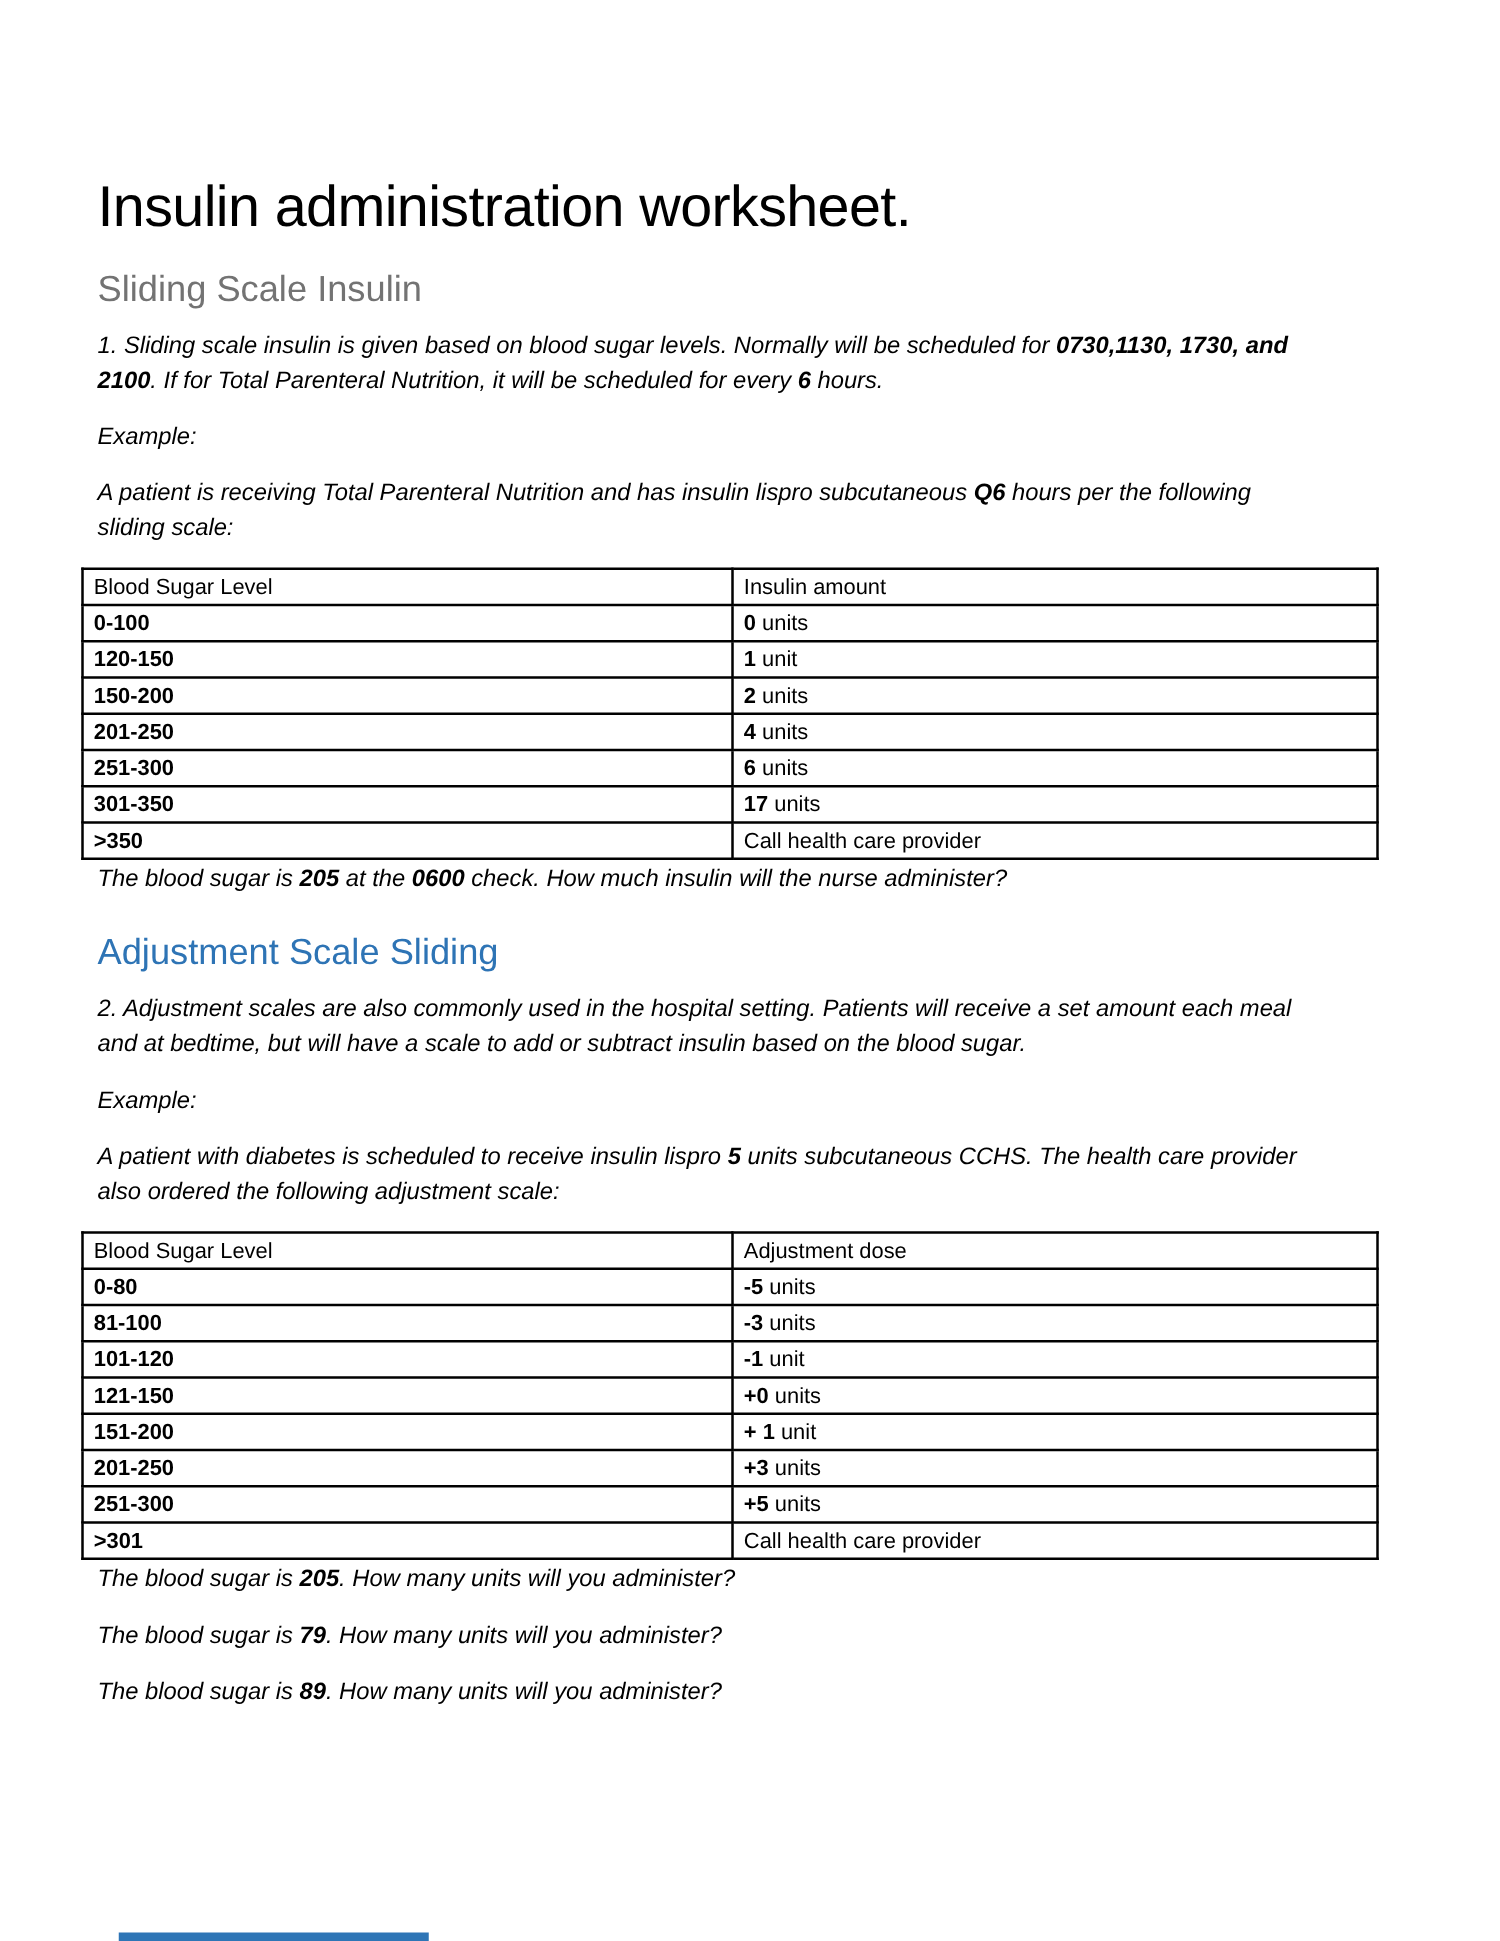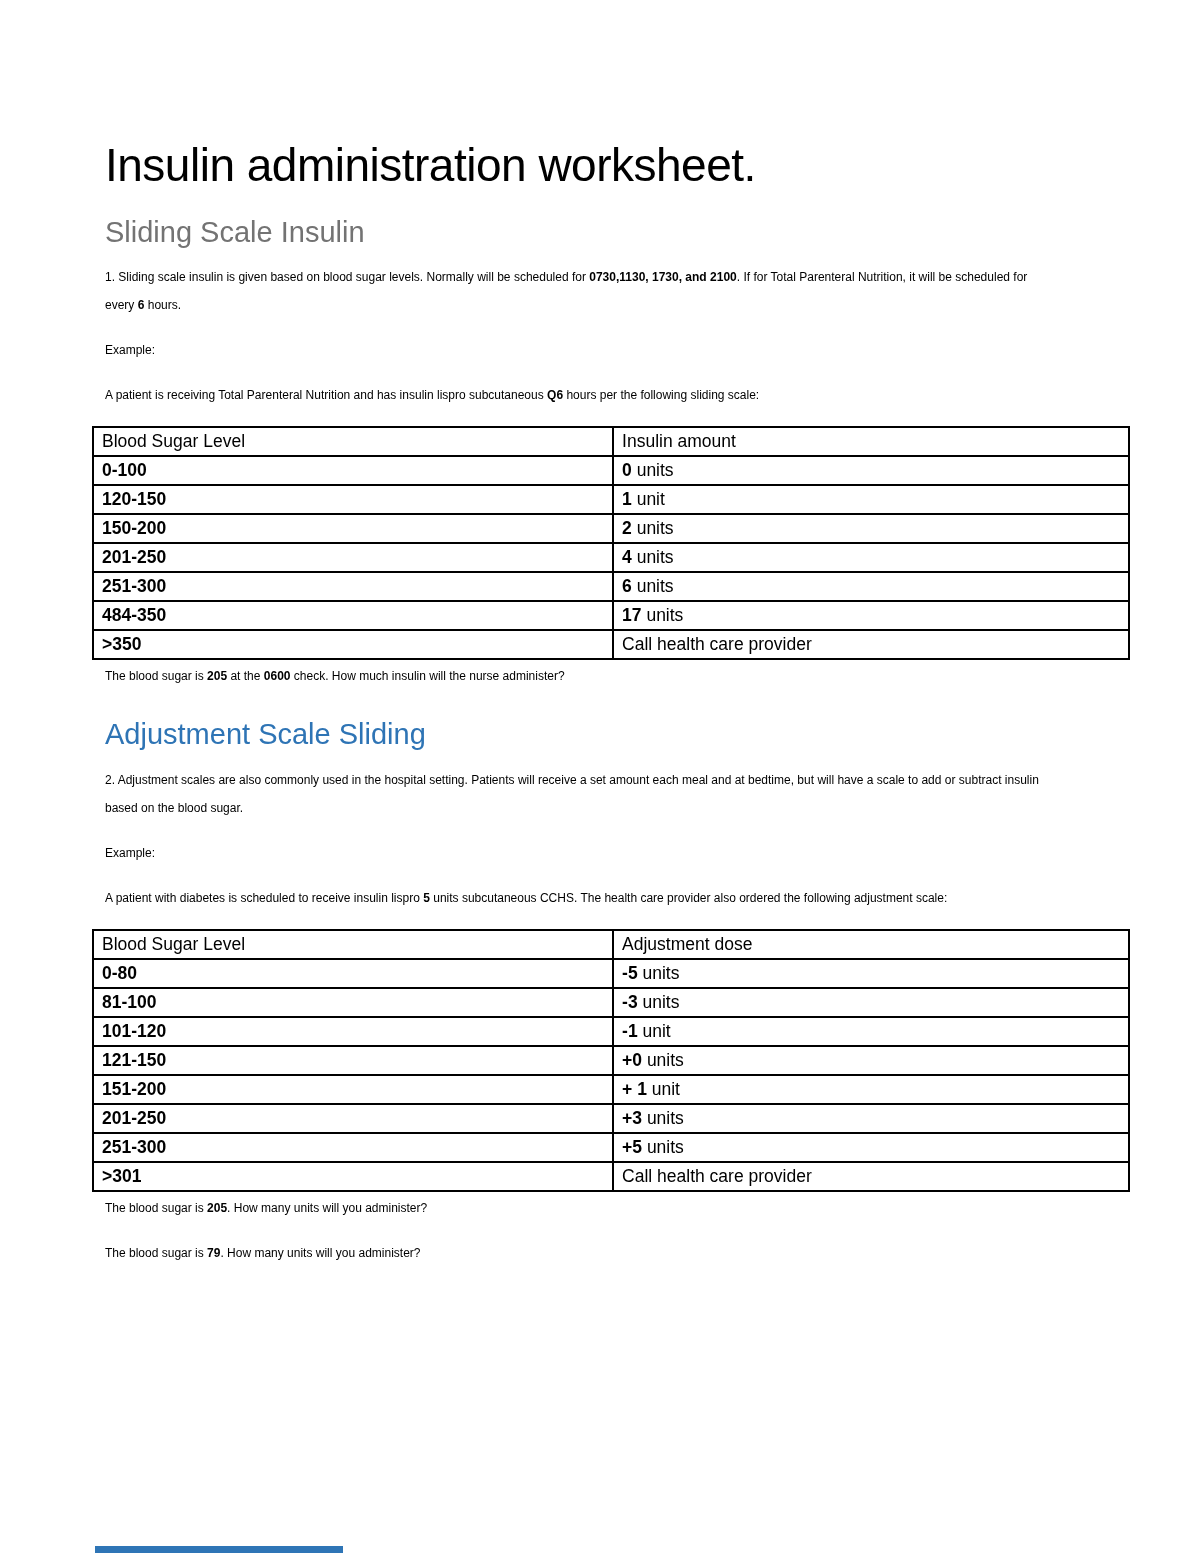--- a/index.html
+++ b/index.html
@@ -6,42 +6,43 @@
   body {
     width: 1200px;
     height: 1553px;
     background: #ffffff;
     position: relative;
     overflow: hidden;
     font-family: "Liberation Sans", sans-serif;
     color: #000000;
   }
   .content {
-    padding: 136px 150px 0 105px;
+    padding: 136px 150px 0 78px;
   }
   .doc-title {
     font-size: 46px;
     font-weight: 400;
     line-height: 1.3;
     margin: 0 0 2px 0;
     color: #000000;
     letter-spacing: -0.5px;
   }
   .section-heading {
     font-size: 29px;
     font-weight: 400;
     color: #2E74B5;
     margin: 18px 0 12px 0;
     line-height: 1.3;
   }
   .section-heading.second { margin-top: 26px; }
   p.body-text {
-    font-size: 12px;
+    font-size: 19px;
     line-height: 28px;
     margin: 0 0 17px 0;
+    font-style: italic;
   }
   p.question { margin-top: 2px; }
   .b { font-weight: 700; }
   table.scale-table {
     border-collapse: collapse;
     width: 1038px;
     margin: 4px 0 2px -13px;
     table-layout: fixed;
   }
   table.scale-table th, table.scale-table td {
@@ -105,21 +106,21 @@
         </tr>
         <tr>
           <td><span class="b">201-250</span></td>
           <td><span class="b">4</span><span> units</span></td>
         </tr>
         <tr>
           <td><span class="b">251-300</span></td>
           <td><span class="b">6</span><span> units</span></td>
         </tr>
         <tr>
-          <td><span class="b">484-350</span></td>
+          <td><span class="b">301-350</span></td>
           <td><span class="b">17</span><span> units</span></td>
         </tr>
         <tr>
           <td><span class="b">&gt;350</span></td>
           <td><span>Call health care provider</span></td>
         </tr>
       </tbody>
   </table>
 
   <p class="body-text question"><span>The blood sugar is </span><span class="b">205</span><span> at the </span><span class="b">0600</span><span> check. How much insulin will the nurse administer?</span></p>
@@ -172,16 +173,17 @@
         </tr>
         <tr>
           <td><span class="b">&gt;301</span></td>
           <td><span>Call health care provider</span></td>
         </tr>
       </tbody>
   </table>
 
   <p class="body-text question"><span>The blood sugar is </span><span class="b">205</span><span>. How many units will you administer?</span></p>
   <p class="body-text"><span>The blood sugar is </span><span class="b">79</span><span>. How many units will you administer?</span></p>
+  <p class="body-text"><span>The blood sugar is </span><span class="b">89</span><span>. How many units will you administer?</span></p>
 
 </div>
 
 <div class="next-page-bar" style="background-color: rgb(46, 117, 182);"></div>
 
 </body></html>

